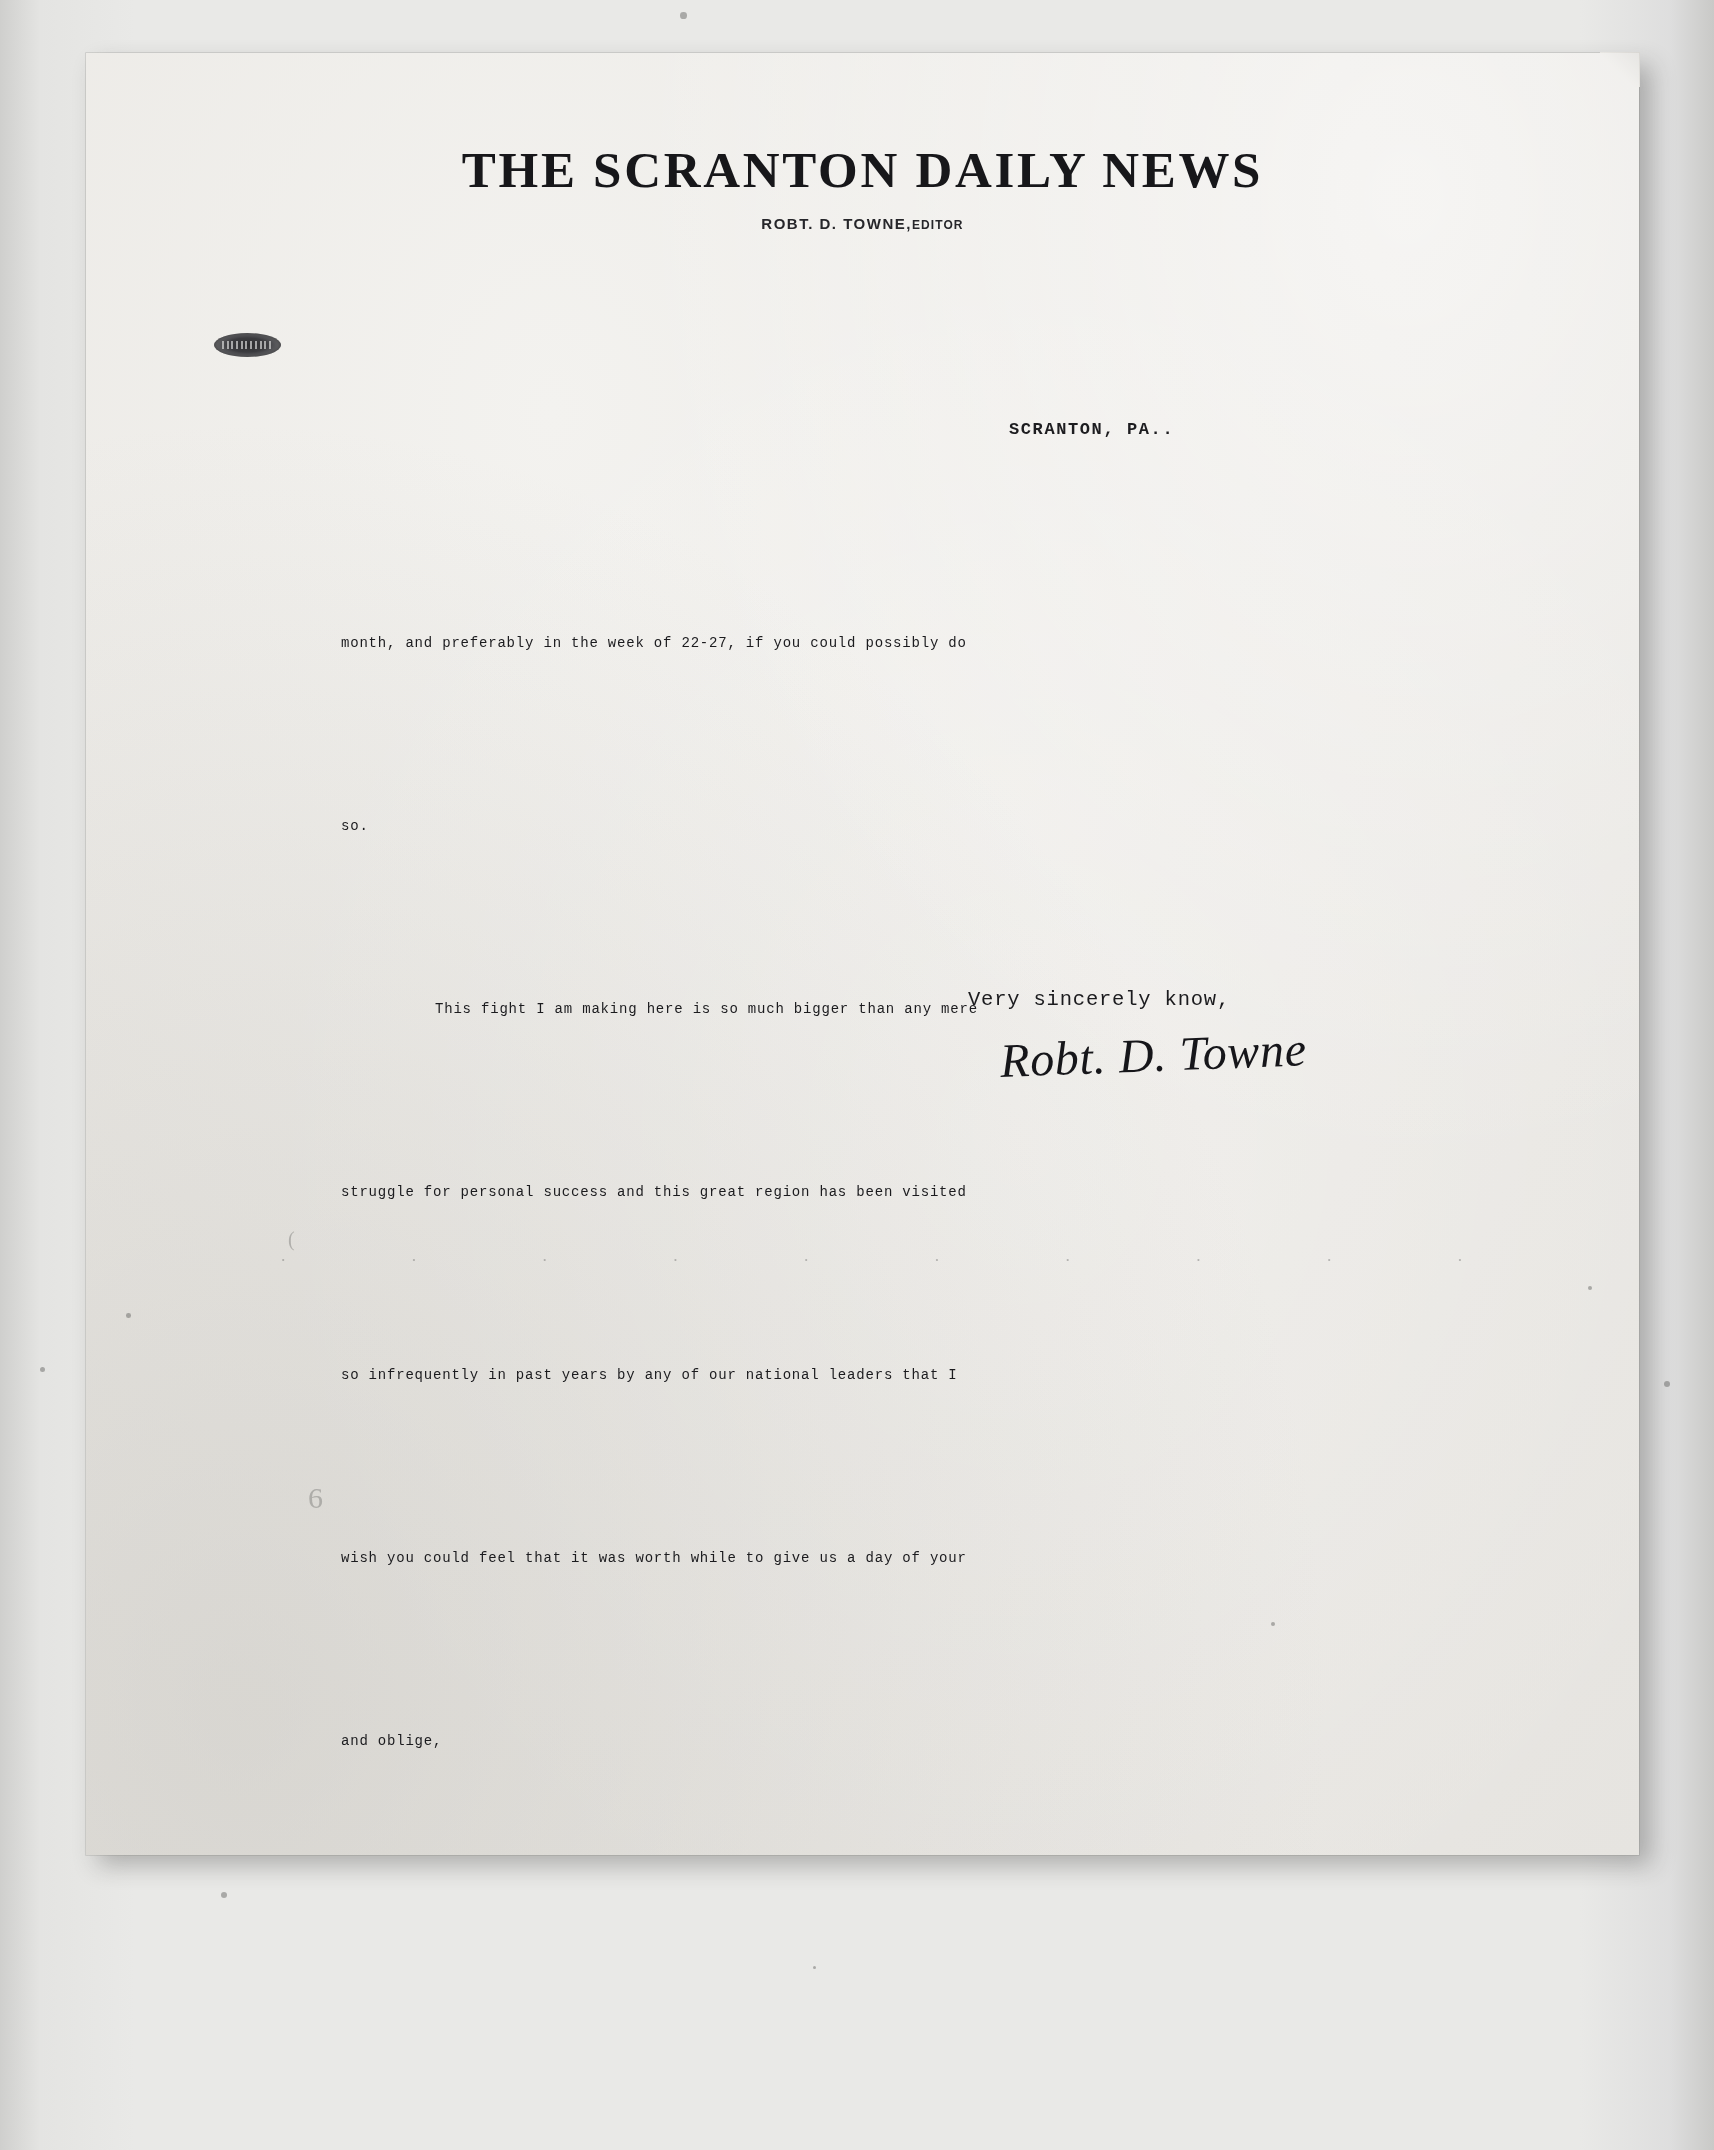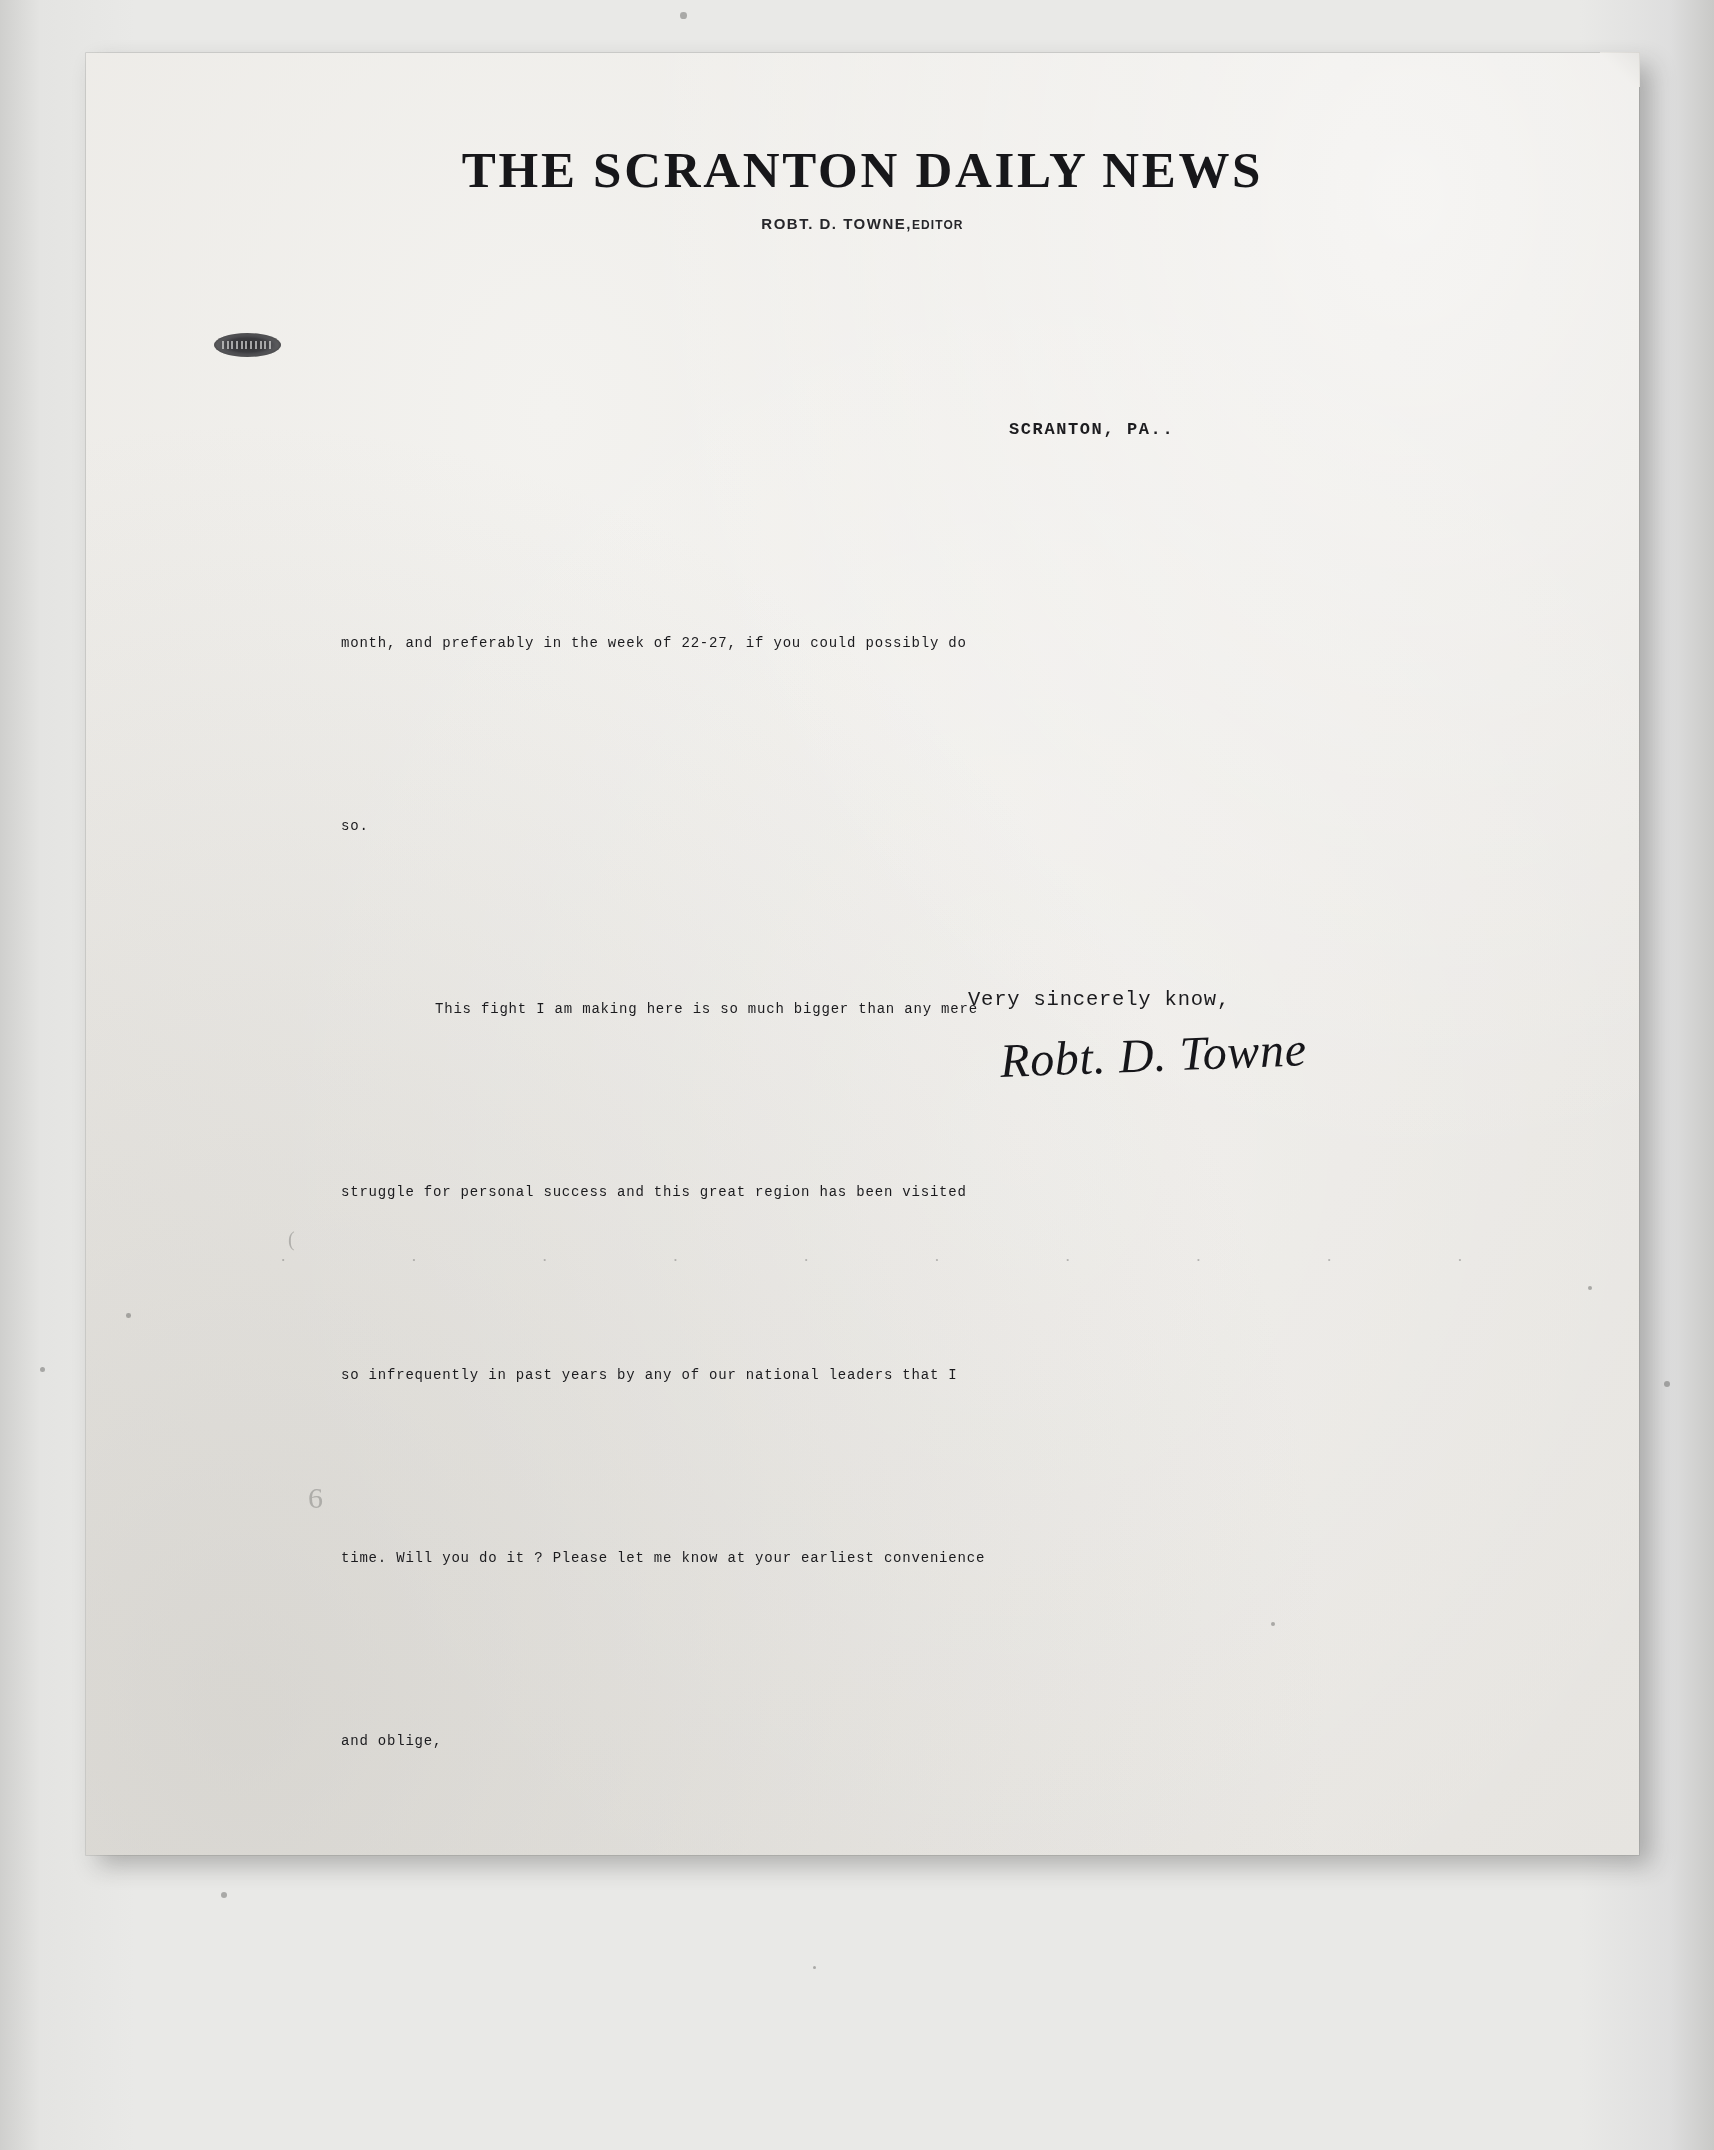--- a/index.html
+++ b/index.html
@@ -226,21 +226,21 @@
       <div class="union-bug"></div>
 
       <div class="place-line">SCRANTON, PA..</div>
 
       <div class="body-text">
         <span class="line">month, and preferably in the week of 22-27, if you could possibly do</span>
         <span class="line">so.</span>
         <span class="line indent">This fight I am making here is so much bigger than any mere</span>
         <span class="line">struggle for personal success and this great region has been visited</span>
         <span class="line">so infrequently in past years by any of our national leaders that I</span>
-        <span class="line">time. Will you do it ? Please let me know at your earliest convenience</span>
+        <span class="line">wish you could feel that it was worth while to give us a day of your</span>
         <span class="line">and oblige,</span>
       </div>
 
       <div class="closing">Very sincerely know,</div>
 
       <div class="signature">Robt. D. Towne</div>
 
       <div class="ghost-row">. . . .      .    .    .    .    .    .    .    .    .</div>
 
       <span class="ghost-mark" style="left:222px; top:1428px; font-size:30px;">6</span>

